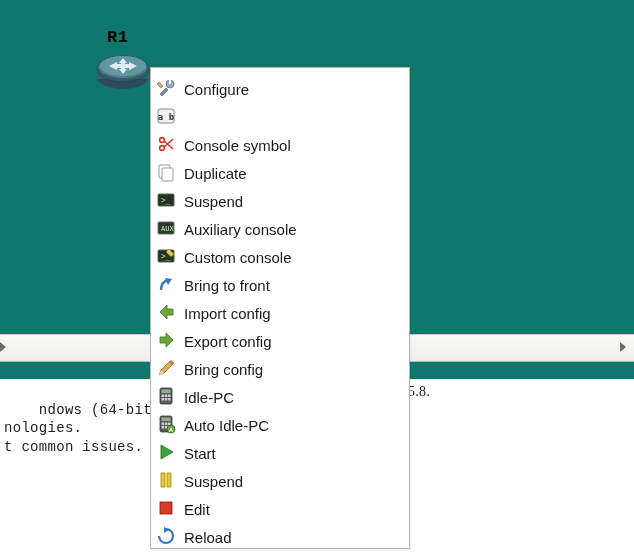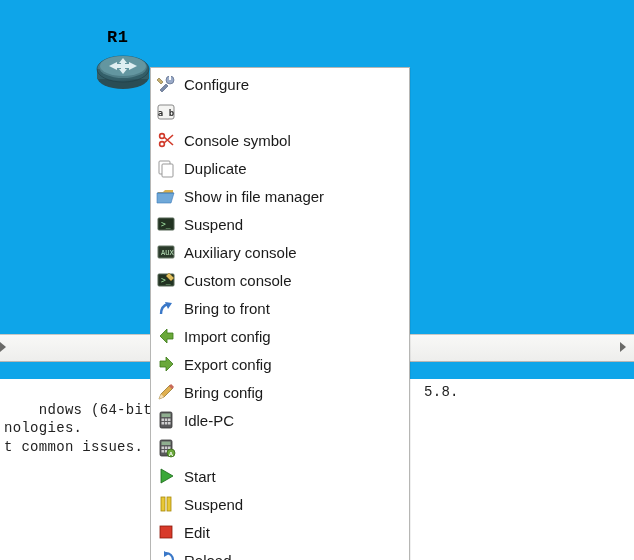--- a/index.html
+++ b/index.html
@@ -14,21 +14,21 @@
     color: #000;
     overflow: hidden;
     position: relative;
   }
 
   .canvas-area {
     position: absolute;
     left: 0; top: 0;
     width: 634px;
     height: 560px;
-    background: #0ea5e9;
+    background: #0f766e;
   }
 
   .device-label {
     position: absolute;
     left: 107px;
     top: 28px;
     font-family: Consolas, "Courier New", monospace;
     font-size: 17px;
     font-weight: bold;
     letter-spacing: 0.5px;
@@ -92,21 +92,21 @@
     left: 150px;
     top: 67px;
     width: 260px;
     background: #ffffff;
     border: 1px solid #b6b6b4;
     padding: 2px 1px;
     box-shadow: 1px 1px 0 rgba(0,0,0,0.06);
   }
   .menu-item {
     display: flex;
-    align-items: center;
+    align-items: flex-end;
     height: 28px;
     padding: 0 6px 0 4px;
     cursor: default;
   }
   .mi-icon {
     width: 20px;
     height: 20px;
     flex: 0 0 20px;
     display: flex;
     align-items: center;
@@ -161,21 +161,21 @@
           <polygon points="2,2 8,7 2,12" fill="#6a6a68"></polygon>
         </svg>
     </span>
   </div>
 
   <div class="status-text-area">
     <span>ndows (64-bit) with
 nologies.
 t common issues.
 </span>
-    <span style="position:absolute; left:424px; top:4px;">5.8.</span>
+    <span style="position:absolute; left:408px; top:4px;font-family:Liberation Serif, serif;">5.8.</span>
   </div>
 
   <div class="context-menu">
 
   <div class="menu-item">
         <span class="mi-icon">
           <svg width="20" height="20" viewBox="0 0 20 20">
             <use href="#wrench-screwdriver-icon"></use>
           </svg>
         </span>
@@ -200,28 +200,20 @@
         <span class="mi-icon">
           <svg width="20" height="20" viewBox="0 0 20 20">
             <use href="#copy-icon"></use>
           </svg>
         </span>
         <span class="mi-label">Duplicate</span>
       </div>
       <div class="menu-item">
         <span class="mi-icon">
           <svg width="20" height="20" viewBox="0 0 20 20">
-            <use href="#folder-open-icon"></use>
-          </svg>
-        </span>
-        <span class="mi-label">Show in file manager</span>
-      </div>
-      <div class="menu-item">
-        <span class="mi-icon">
-          <svg width="20" height="20" viewBox="0 0 20 20">
             <use href="#terminal-icon"></use>
           </svg>
         </span>
         <span class="mi-label">Suspend</span>
       </div>
       <div class="menu-item">
         <span class="mi-icon">
           <svg width="20" height="20" viewBox="0 0 20 20">
             <use href="#terminal-aux-icon"></use>
           </svg>
@@ -275,20 +267,21 @@
           </svg>
         </span>
         <span class="mi-label">Idle-PC</span>
       </div>
       <div class="menu-item">
         <span class="mi-icon">
           <svg width="20" height="20" viewBox="0 0 20 20">
             <use href="#calculator-auto-icon"></use>
           </svg>
         </span>
+        <span class="mi-label">Auto Idle-PC</span>
       </div>
       <div class="menu-item">
         <span class="mi-icon">
           <svg width="20" height="20" viewBox="0 0 20 20">
             <use href="#play-icon"></use>
           </svg>
         </span>
         <span class="mi-label">Start</span>
       </div>
       <div class="menu-item">

